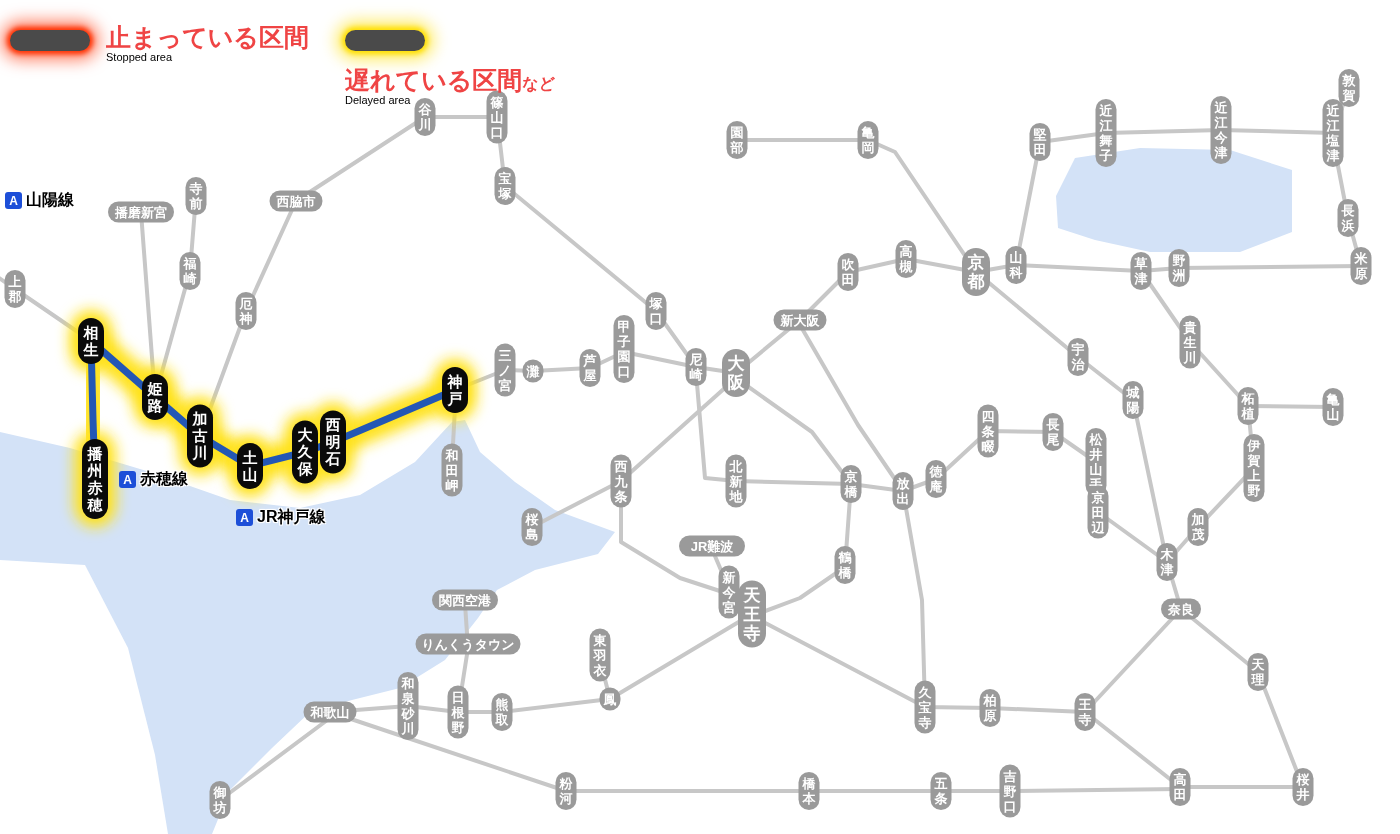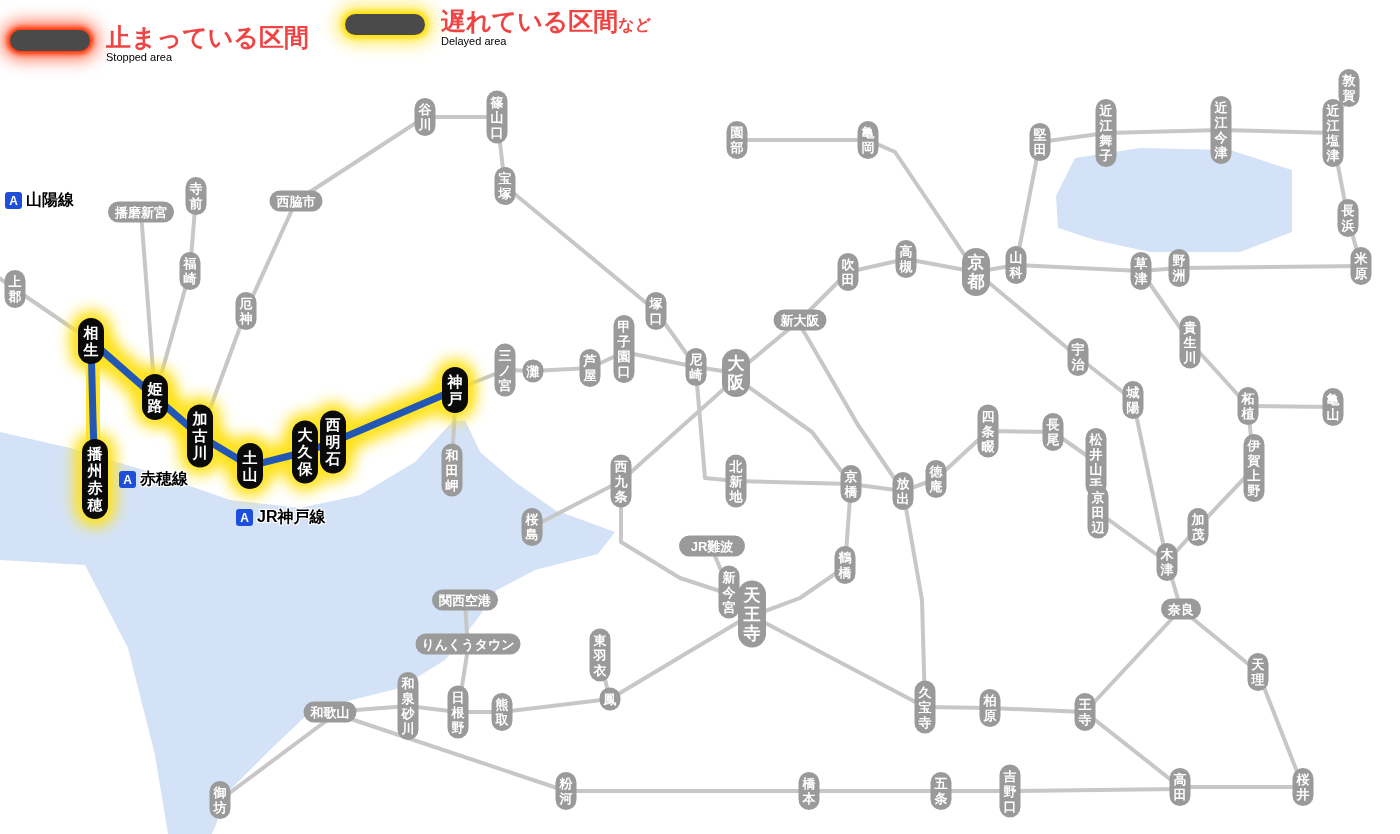--- a/index.html
+++ b/index.html
@@ -4,21 +4,21 @@
 <style>
   html,body{margin:0;padding:0;background:#fff;}
   #stage{position:relative;width:1400px;height:834px;background:#ffffff;overflow:hidden;
          font-family:"Liberation Sans","DejaVu Sans",sans-serif;}
   #map-svg{position:absolute;left:0;top:0;}
   #map-svg text{font-family:"Liberation Sans","DejaVu Sans",sans-serif;font-weight:700;fill:#fff;}
 
   
   .legend-item{position:absolute;display:flex;gap:16px;align-items:flex-start;}
   #li-stopped{left:10px;top:24px;}
-  #li-delayed{left:345px;top:8px;}
+  #li-delayed{left:345px;top:24px;flex-direction:column;}
   .bar{width:80px;height:21px;border-radius:11px;margin-top:6px;flex:none;}
   .ltext{display:flex;flex-direction:column;}
   .ltitle{font-size:25px;font-weight:700;color:#ef4444;line-height:1.05;white-space:nowrap;}
   .suffix{font-size:16px;font-weight:700;}
   .lsub{font-size:11px;color:#000;line-height:1.3;}
 
   
   .line-label{position:absolute;display:flex;align-items:center;gap:4px;font-size:16px;font-weight:700;color:#000;white-space:nowrap;
       text-shadow:-1px -1px 0 #fff,1px -1px 0 #fff,-1px 1px 0 #fff,1px 1px 0 #fff,0 0 3px #fff;}
   .badge{width:17px;height:17px;border-radius:3px;color:#fff;font-size:12px;font-weight:700;

